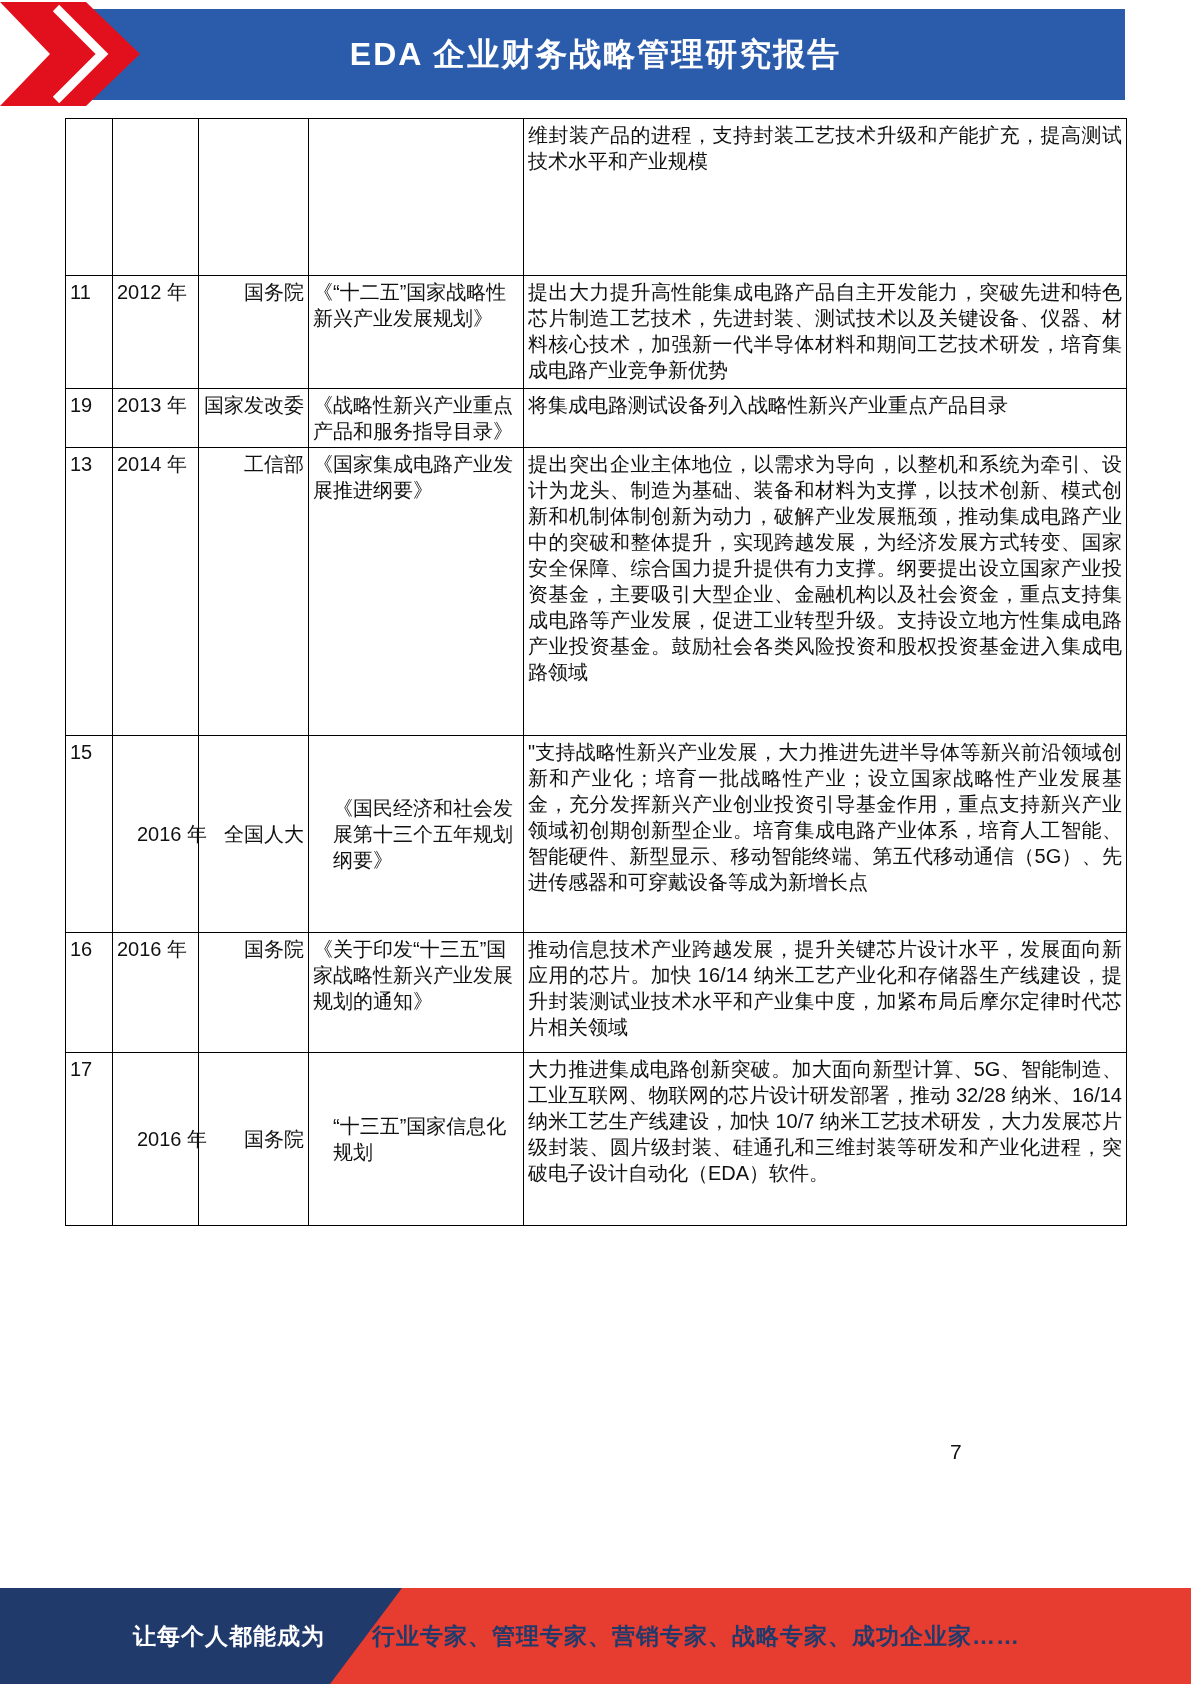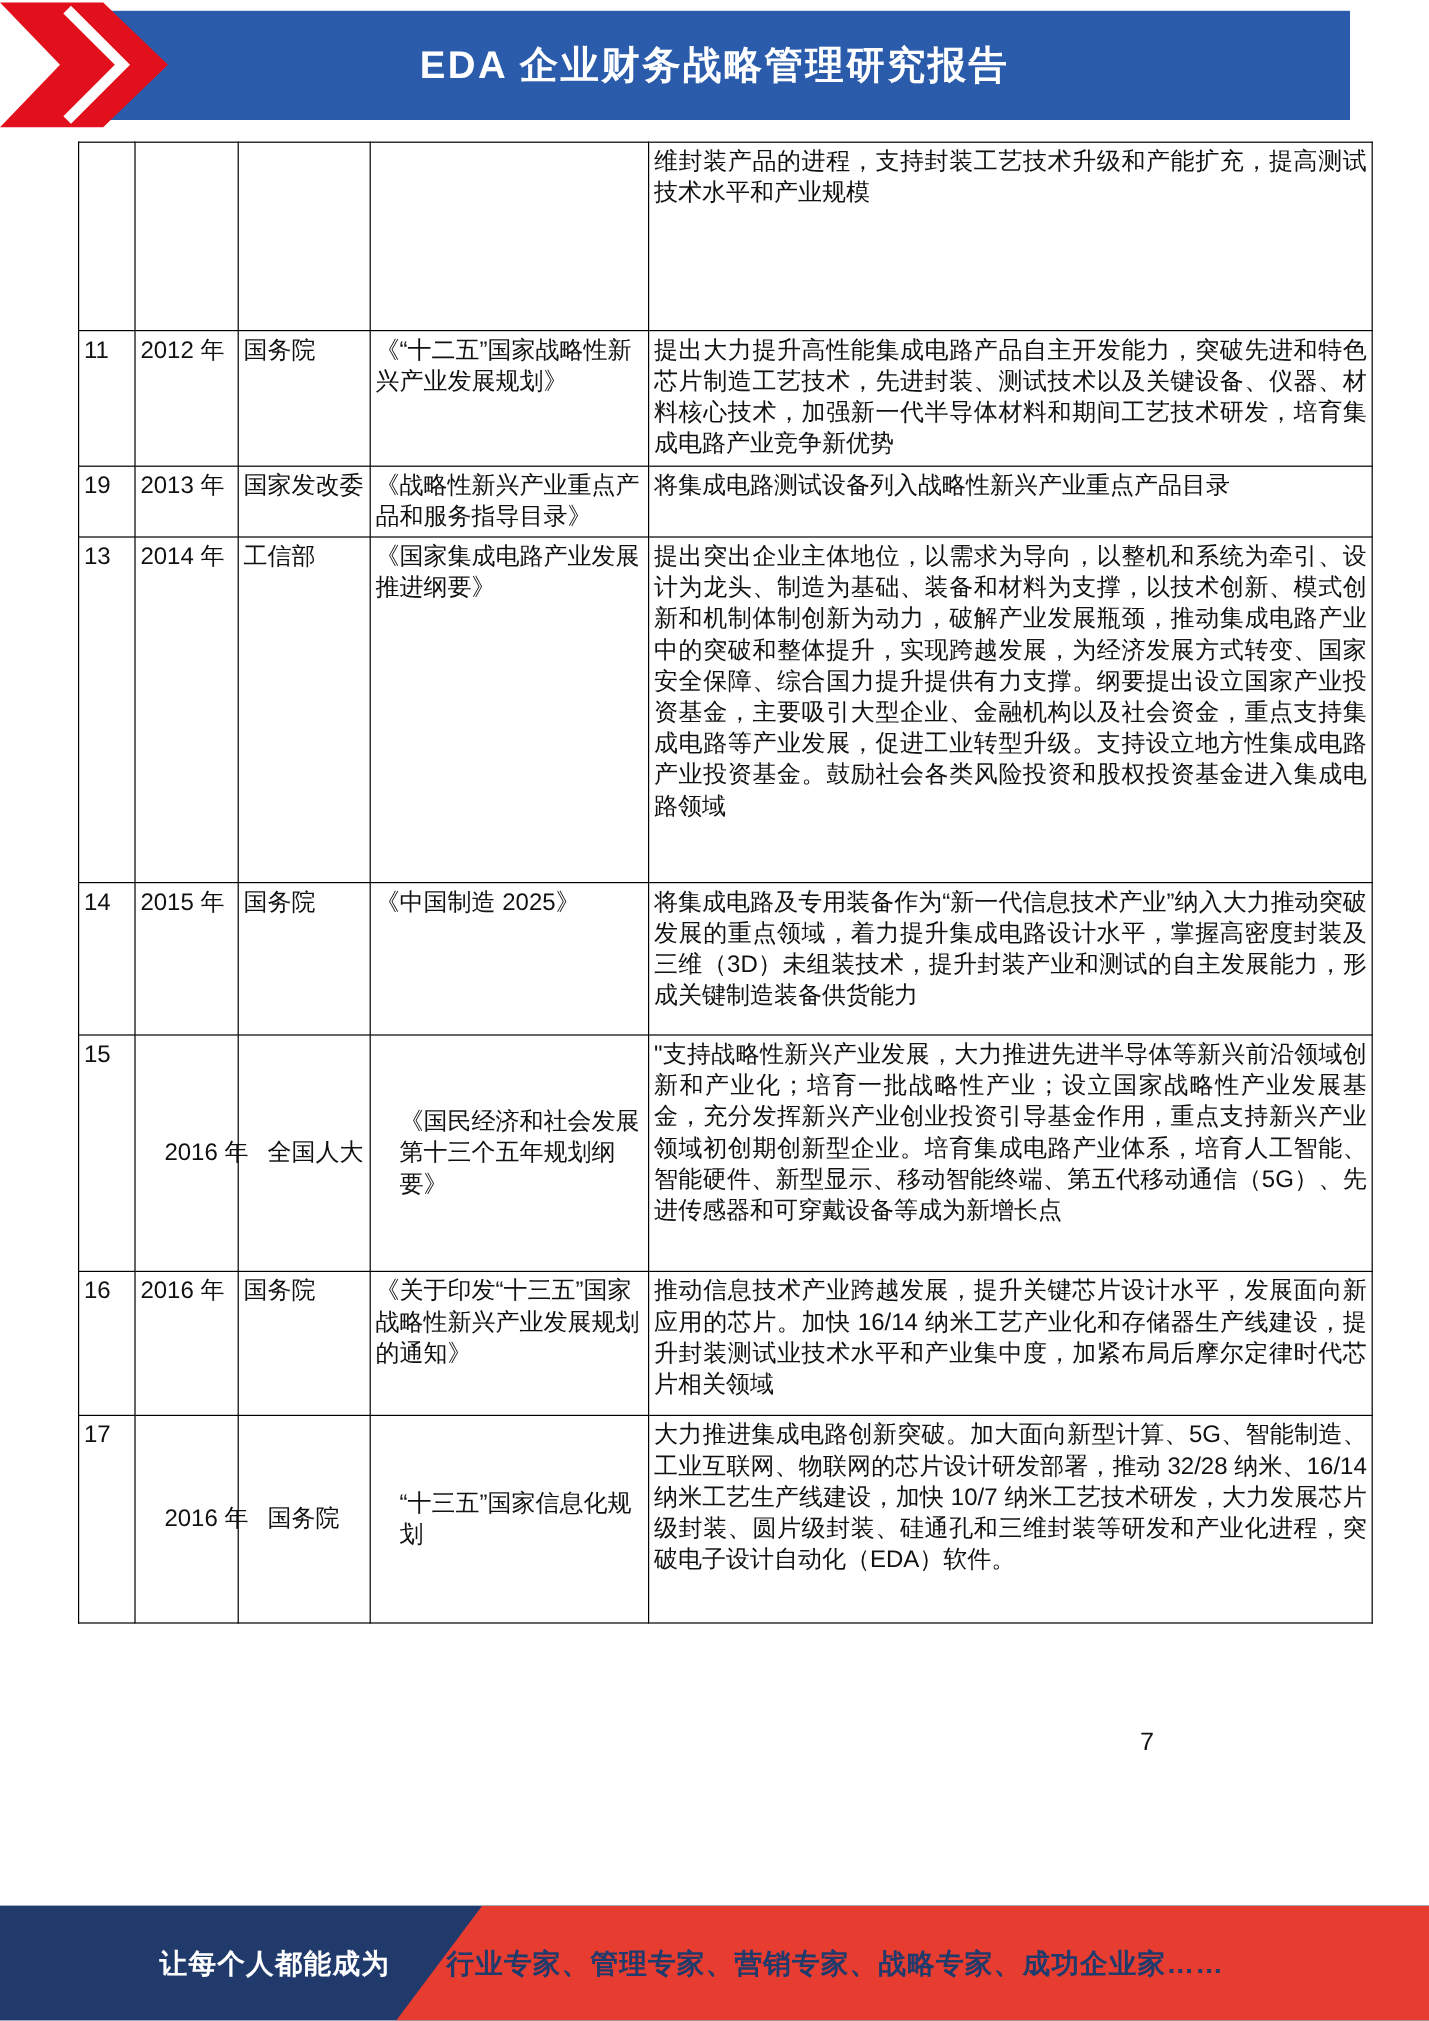--- a/index.html
+++ b/index.html
@@ -29,22 +29,22 @@
     border-collapse:collapse; table-layout:fixed;
   }
   .policy-table td {
     border:1px solid #000000;
     font-size:20px; line-height:26px;
     vertical-align:top; padding:3px 4px;
     word-break:break-all;
   }
   .col-no      { width:47px;  padding-top:30px; }
   .col-year    { width:86px;  white-space:nowrap; }
-  .col-agency  { width:110px; }
-  .col-policy  { width:232px; }
+  .col-agency  { width:110px;text-align:right; }
+  .col-policy  { width:215px; }
   .col-content { width:603px; text-align:justify;margin-left:40px; }
   tr.mid .col-year, tr.mid .col-agency, tr.mid .col-policy { vertical-align:middle;padding-left:24px; }
 
   
   .page-number { position:absolute; top:1440px; left:950px; font-size:21px; color:#111; }
 
   
   .footer {
     position:absolute; left:0; bottom:0; width:1191px; height:96px;
     background:var(--footer-navy,#203a6c);
@@ -105,27 +105,20 @@
           <td class="col-policy">《战略性新兴产业重点产品和服务指导目录》</td>
           <td class="col-content">将集成电路测试设备列入战略性新兴产业重点产品目录</td>
         </tr>
         <tr style="height: 288px;">
           <td class="col-no">13</td>
           <td class="col-year">2014 年</td>
           <td class="col-agency">工信部</td>
           <td class="col-policy">《国家集成电路产业发展推进纲要》</td>
           <td class="col-content">提出突出企业主体地位，以需求为导向，以整机和系统为牵引、设计为龙头、制造为基础、装备和材料为支撑，以技术创新、模式创新和机制体制创新为动力，破解产业发展瓶颈，推动集成电路产业中的突破和整体提升，实现跨越发展，为经济发展方式转变、国家安全保障、综合国力提升提供有力支撑。纲要提出设立国家产业投资基金，主要吸引大型企业、金融机构以及社会资金，重点支持集成电路等产业发展，促进工业转型升级。支持设立地方性集成电路产业投资基金。鼓励社会各类风险投资和股权投资基金进入集成电路领域</td>
         </tr>
-        <tr style="height: 127px;">
-          <td class="col-no">14</td>
-          <td class="col-year">2015 年</td>
-          <td class="col-agency">国务院</td>
-          <td class="col-policy">《中国制造 2025》</td>
-          <td class="col-content">将集成电路及专用装备作为“新一代信息技术产业”纳入大力推动突破发展的重点领域，着力提升集成电路设计水平，掌握高密度封装及三维（3D）未组装技术，提升封装产业和测试的自主发展能力，形成关键制造装备供货能力</td>
-        </tr>
         <tr class="mid" style="height: 197px;">
           <td class="col-no">15</td>
           <td class="col-year">2016 年</td>
           <td class="col-agency">全国人大</td>
           <td class="col-policy">《国民经济和社会发展第十三个五年规划纲要》</td>
           <td class="col-content">"支持战略性新兴产业发展，大力推进先进半导体等新兴前沿领域创新和产业化；培育一批战略性产业；设立国家战略性产业发展基金，充分发挥新兴产业创业投资引导基金作用，重点支持新兴产业领域初创期创新型企业。培育集成电路产业体系，培育人工智能、智能硬件、新型显示、移动智能终端、第五代移动通信（5G）、先进传感器和可穿戴设备等成为新增长点</td>
         </tr>
         <tr style="height: 120px;">
           <td class="col-no">16</td>
           <td class="col-year">2016 年</td>

